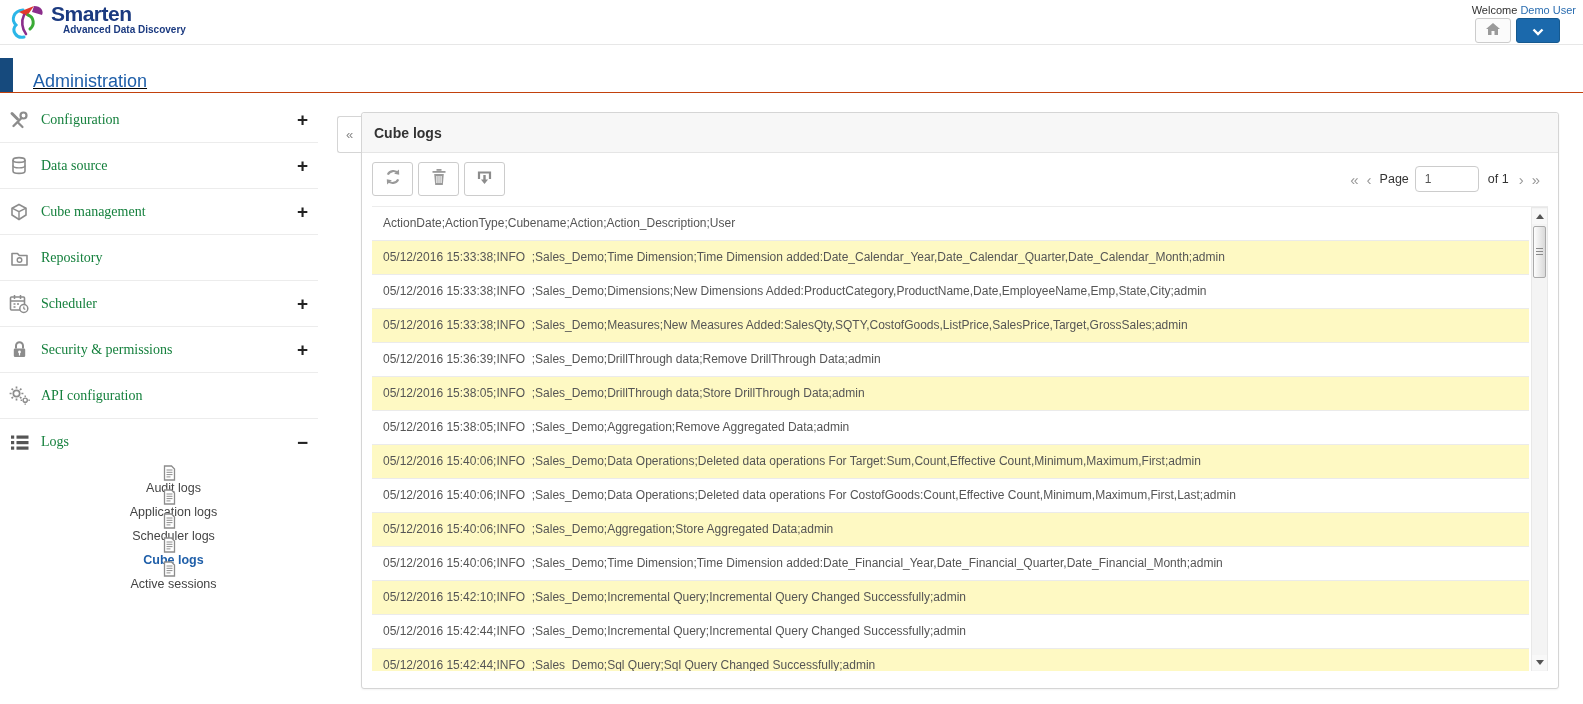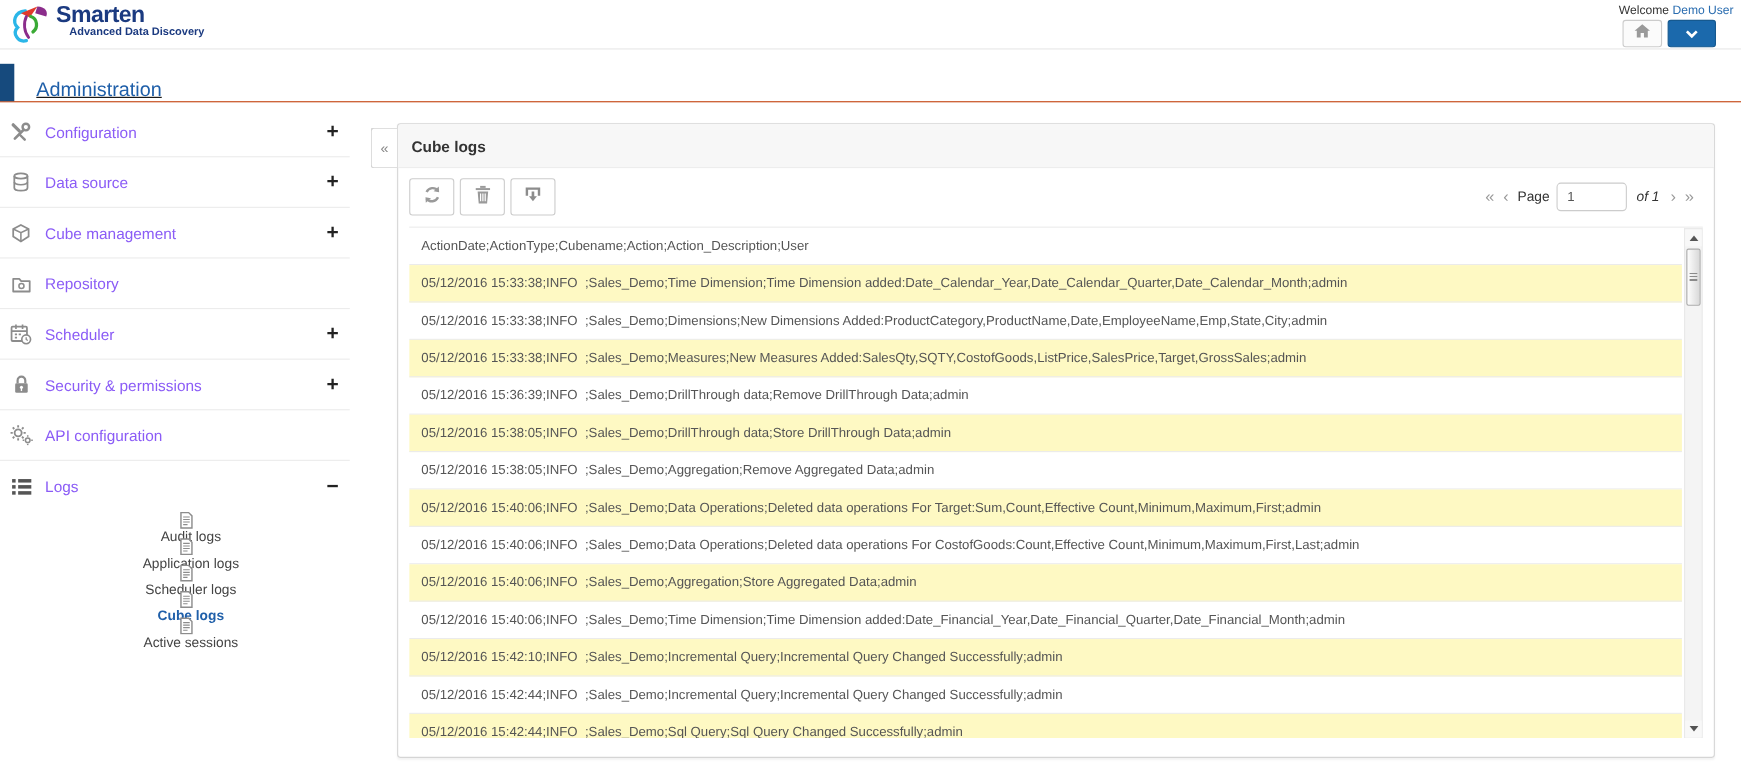--- a/index.html
+++ b/index.html
@@ -26,21 +26,21 @@
   .admin-title { margin-left:20px; font-size:18px; color:#1f5fa9; }
 
   
   .content { display:flex; align-items:flex-start; }
 
   
   .sidebar { width:318px; padding-top:4px; flex:none; }
   .side-item { height:46px; display:flex; align-items:center; padding:0 10px 0 8px; cursor:pointer; }
   .side-item.divider { border-bottom:1px solid #ececec; }
   .side-icon { width:22px; height:20px; display:flex; align-items:center; justify-content:center; flex:none; }
-  .side-label { margin-left:11px; font-size:14px; color:#8b5cf6; }
+  .side-label { margin-left:11px; font-size:14px; color:#15803d;font-family:Liberation Serif, serif; }
   .side-expand { margin-left:auto; font-size:19px; font-weight:bold; color:#222; line-height:1; }
   .sub-item { height:24px; display:flex; align-items:center; padding-left:21px; cursor:pointer;flex-direction:column; }
   .sub-icon { width:16px; height:16px; display:flex; align-items:center; justify-content:center; flex:none; }
   .sub-label { margin-left:8px; font-size:12.5px; color:#444; }
   .sub-item.active .sub-label { color:#1f5fa9; font-weight:bold; }
 
   
   .panel-wrap { position:relative; margin-left:43px; margin-top:19px; }
   .collapse-tab { position:absolute; left:-24px; top:4px; width:24px; height:37px; background:#fff;
     border:1px solid #d5d5d5; border-right:none; border-radius:3px 0 0 3px;
@@ -53,21 +53,21 @@
 
   .panel-toolbar { display:flex; align-items:center; justify-content:space-between; padding:9px 14px 8px 10px; }
   .tool-btns { display:flex; gap:5px; }
   .tool-btn { width:41px; height:34px; background:#fff; border:1px solid #ccc; border-radius:3px;
     display:flex; align-items:center; justify-content:center; cursor:pointer; }
   .pagination { display:flex; align-items:center; font-size:13px; color:#333; }
   .pg-chev { color:#999; font-size:15px; padding:0 4px; cursor:pointer; }
   .pg-label { margin:0 6px 0 4px; font-size:12.5px;text-align:center; }
   .pg-input { width:64px; height:26px; border:1px solid #ccc; border-radius:4px; padding:0 9px;
     font-size:12px; color:#555; font-family:"Liberation Sans",sans-serif; }
-  .pg-of { margin:0 6px 0 9px; font-size:12.5px;font-style:italic; }
+  .pg-of { margin:0 6px 0 9px; font-size:12.5px; }
 
   
   .table-wrap { position:relative; margin:2px 10px 0 10px; height:465px; overflow:hidden;
     border-top:1px solid #ececec; }
   .rows { margin-right:19px; }
   .log-row { height:34px; line-height:33px; padding:0 11px; font-size:12px; color:#555;
     border-bottom:1px solid #ebebeb; white-space:pre; overflow:hidden; }
   .log-row.alt { background:#fef9c3; }
 
   

